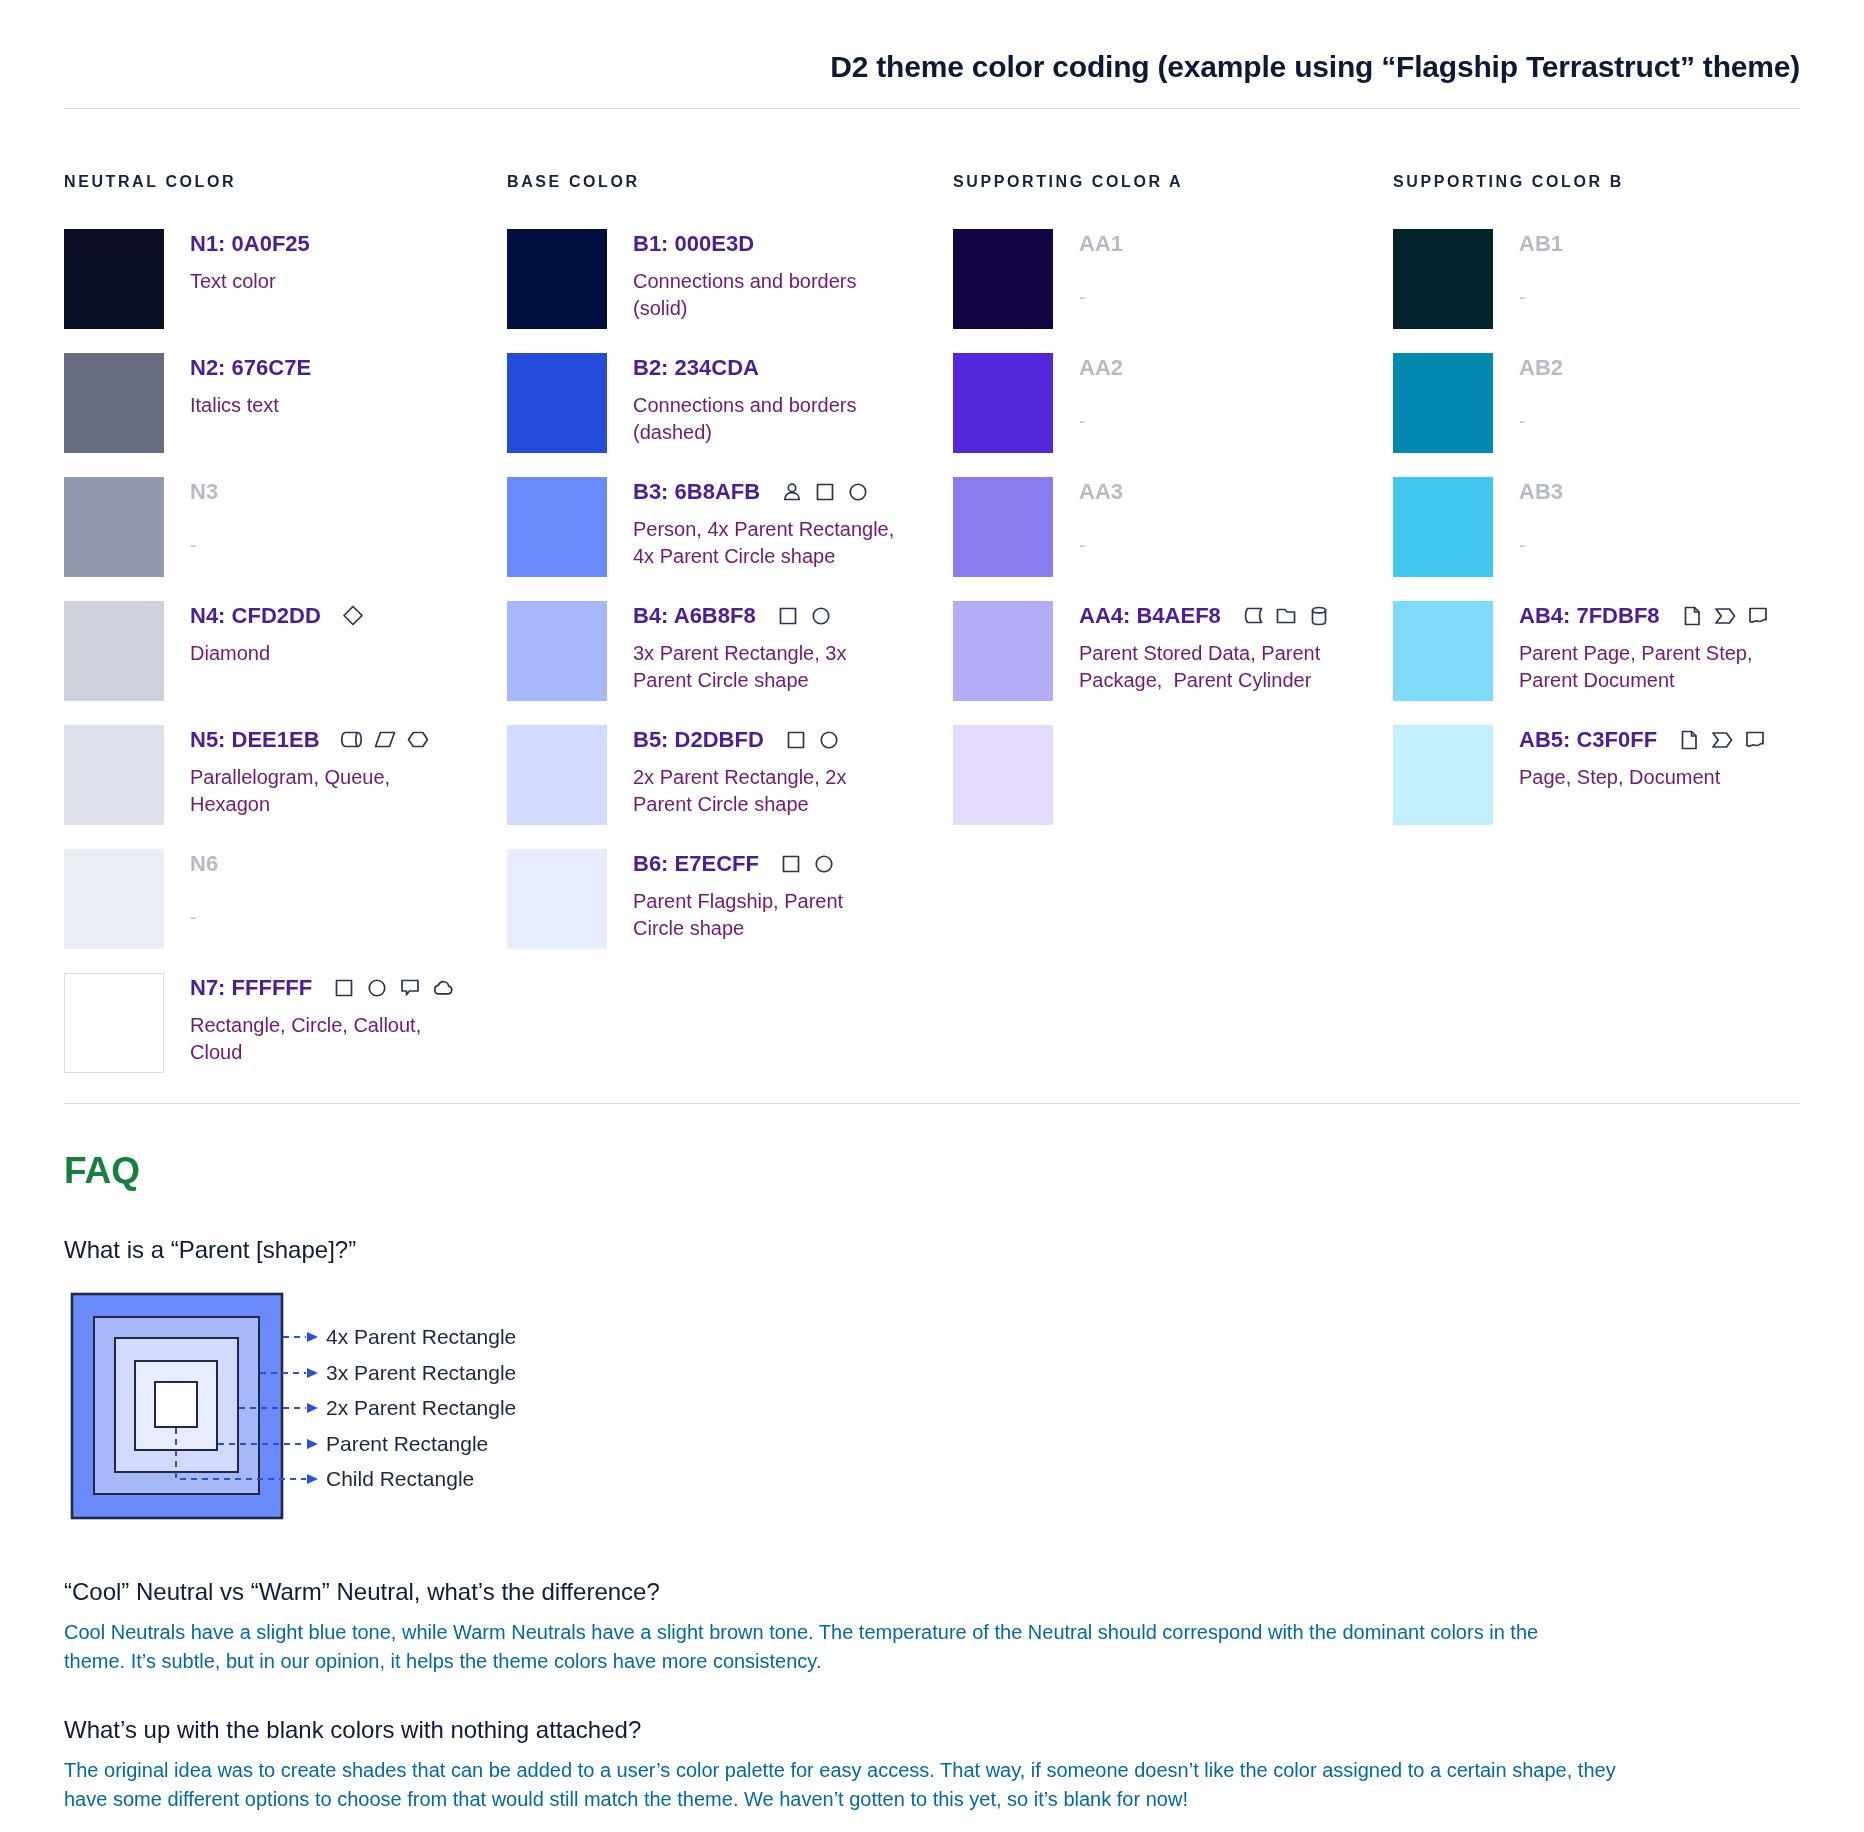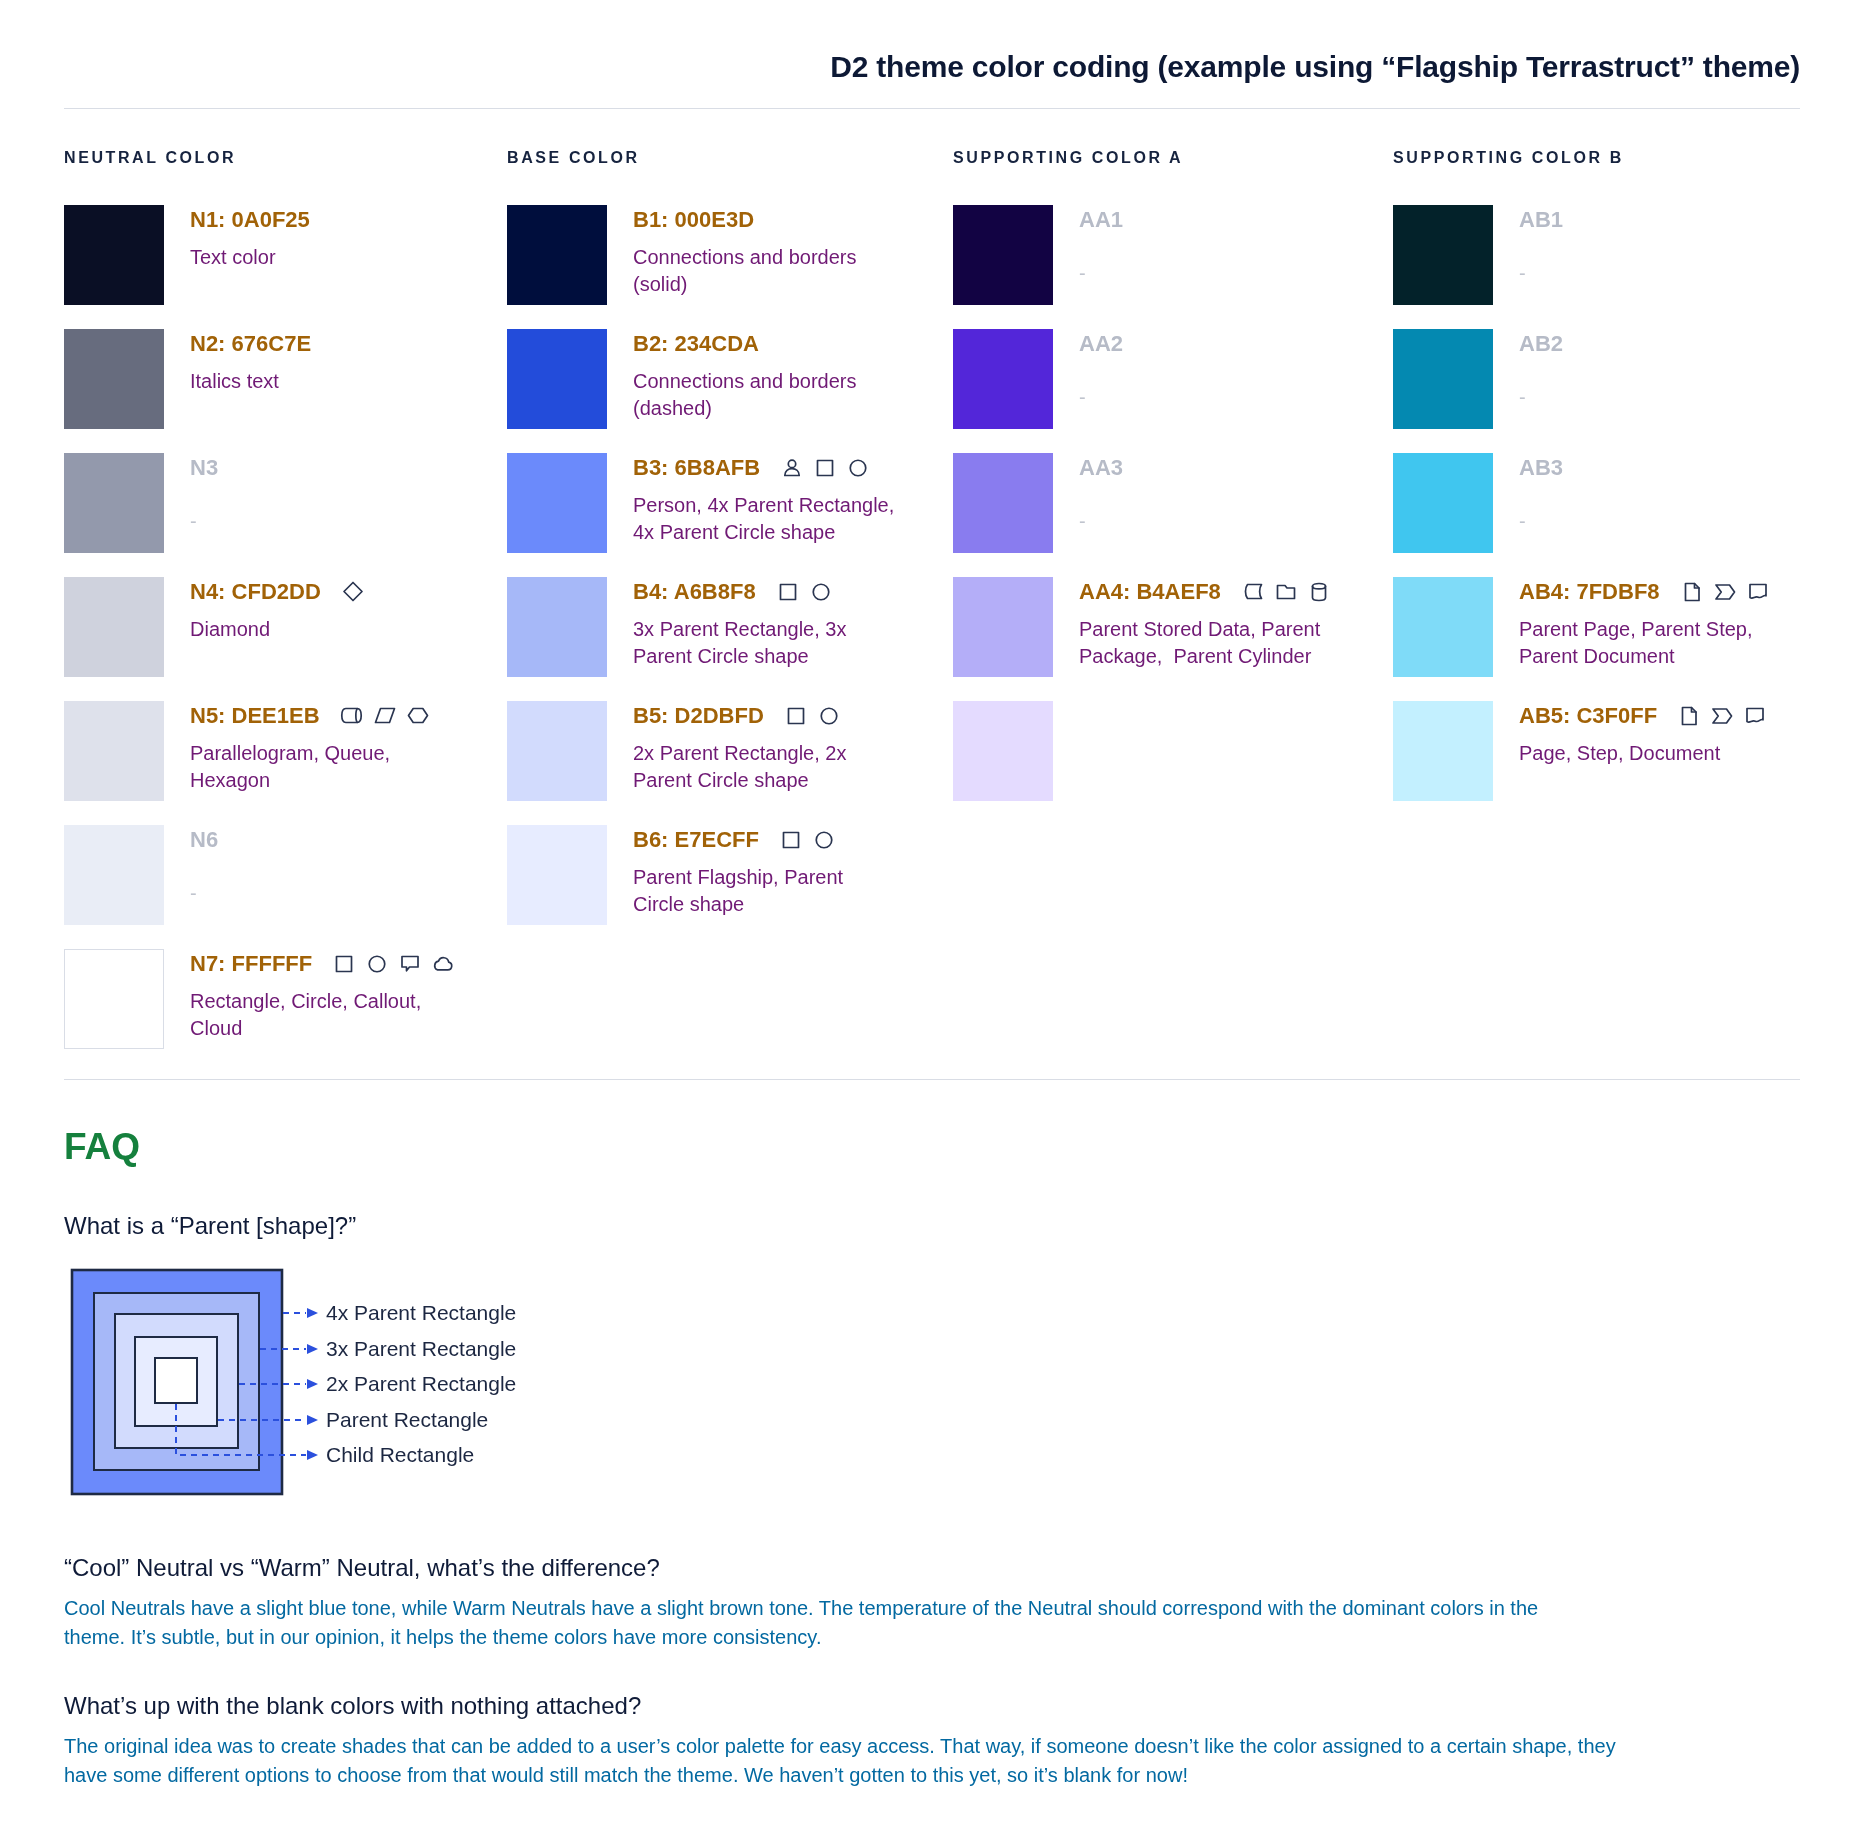--- a/index.html
+++ b/index.html
@@ -17,35 +17,35 @@
     margin: 0 0 24px 0; letter-spacing: -0.2px; text-align: right;
   }
   .rule {
     border: none; border-top: 1px solid #D9DDE5; margin: 0;
   }
 
   
   .grid {
     display: grid;
     grid-template-columns: 443px 446px 440px 407px;
-    margin-top: 40px;
+    margin-top: 64px;
   }
   .col-header {
     font-size: 16px; font-weight: 700; letter-spacing: 2.6px;
     color: #16233F; margin-bottom: 38px;
   }
   .entry { display: flex; margin-bottom: 24px; min-height: 100px; }
   .swatch {
     width: 100px; height: 100px; flex: 0 0 100px; margin-right: 26px;
   }
   .swatch.bordered { border: 1px solid #D9DDE6; }
   .entry-text { padding-top: 2px; flex: 1; }
   .title-row { display: flex; align-items: center; }
   .code {
-    font-size: 22px; font-weight: 700; color: #a16207; line-height: 1.15;
+    font-size: 22px; font-weight: 700; color: #4c1d95; line-height: 1.15;
     white-space: nowrap;
   }
   .code.muted { color: #B6BBC7; }
   .icons { display: inline-flex; align-items: center; gap: 9px; margin-left: 20px; }
   .glyph { display: block; }
   .desc {
     font-size: 20px; line-height: 1.36; color: #701a75;
     margin-top: 12px; white-space: pre-wrap;
   }
   .desc.muted-desc { color: #C0C4CE; margin-top: 28px; }

